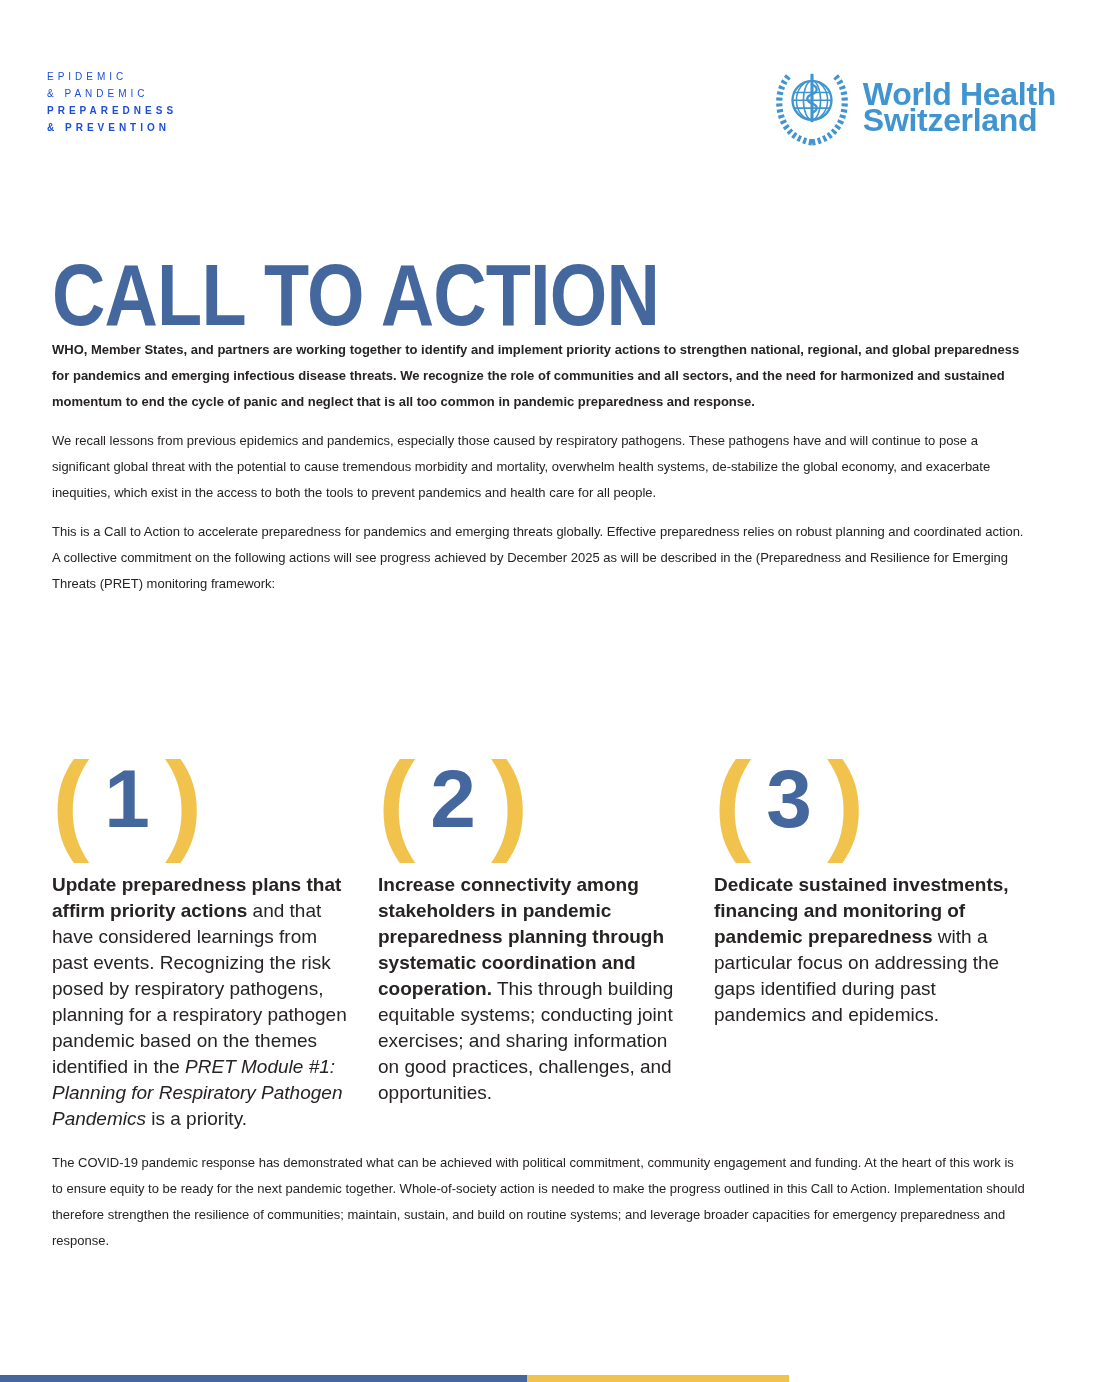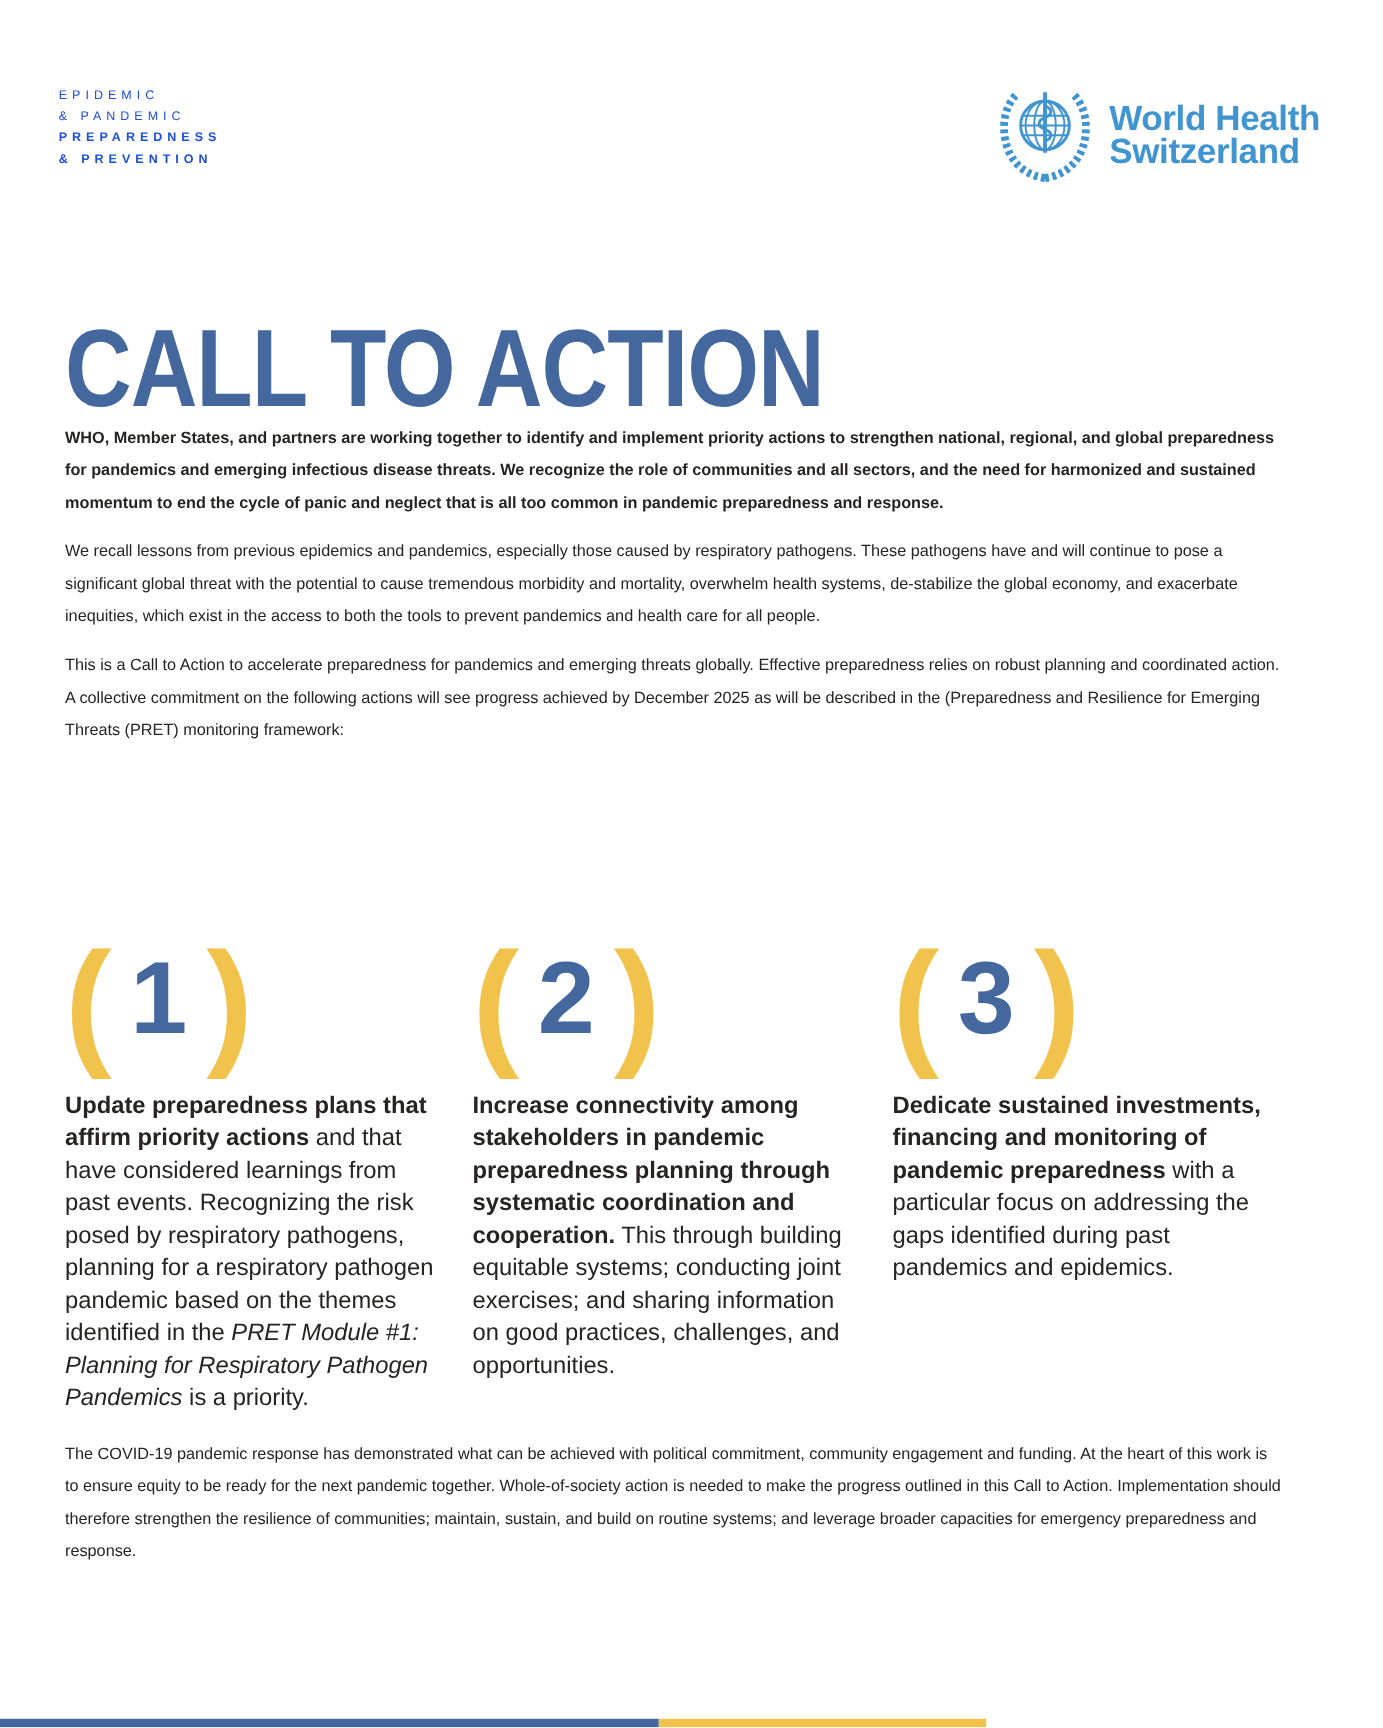--- a/index.html
+++ b/index.html
@@ -16,21 +16,21 @@
     position:absolute;left:47px;top:68px;
     font-size:10px;line-height:17px;letter-spacing:4px;
     color:#1d4ed8;white-space:nowrap;
   }
   .brand .bold-line{font-weight:700;}
   .who{
     position:absolute;right:50px;top:64px;
     display:flex;align-items:center;gap:12px;
   }
   .who-name{
-    color:#4095D0;font-weight:700;font-size:28px;line-height:26px;
+    color:#4095D0;font-weight:700;font-size:32px;line-height:26px;
     letter-spacing:-0.3px;
   }
   
   .title{
     position:absolute;left:52px;top:192px;
     font-size:88px;line-height:1;font-weight:700;
     color:#44679E;letter-spacing:-1px;white-space:nowrap;
     transform:scaleX(0.84);transform-origin:0 0;
   }
   

